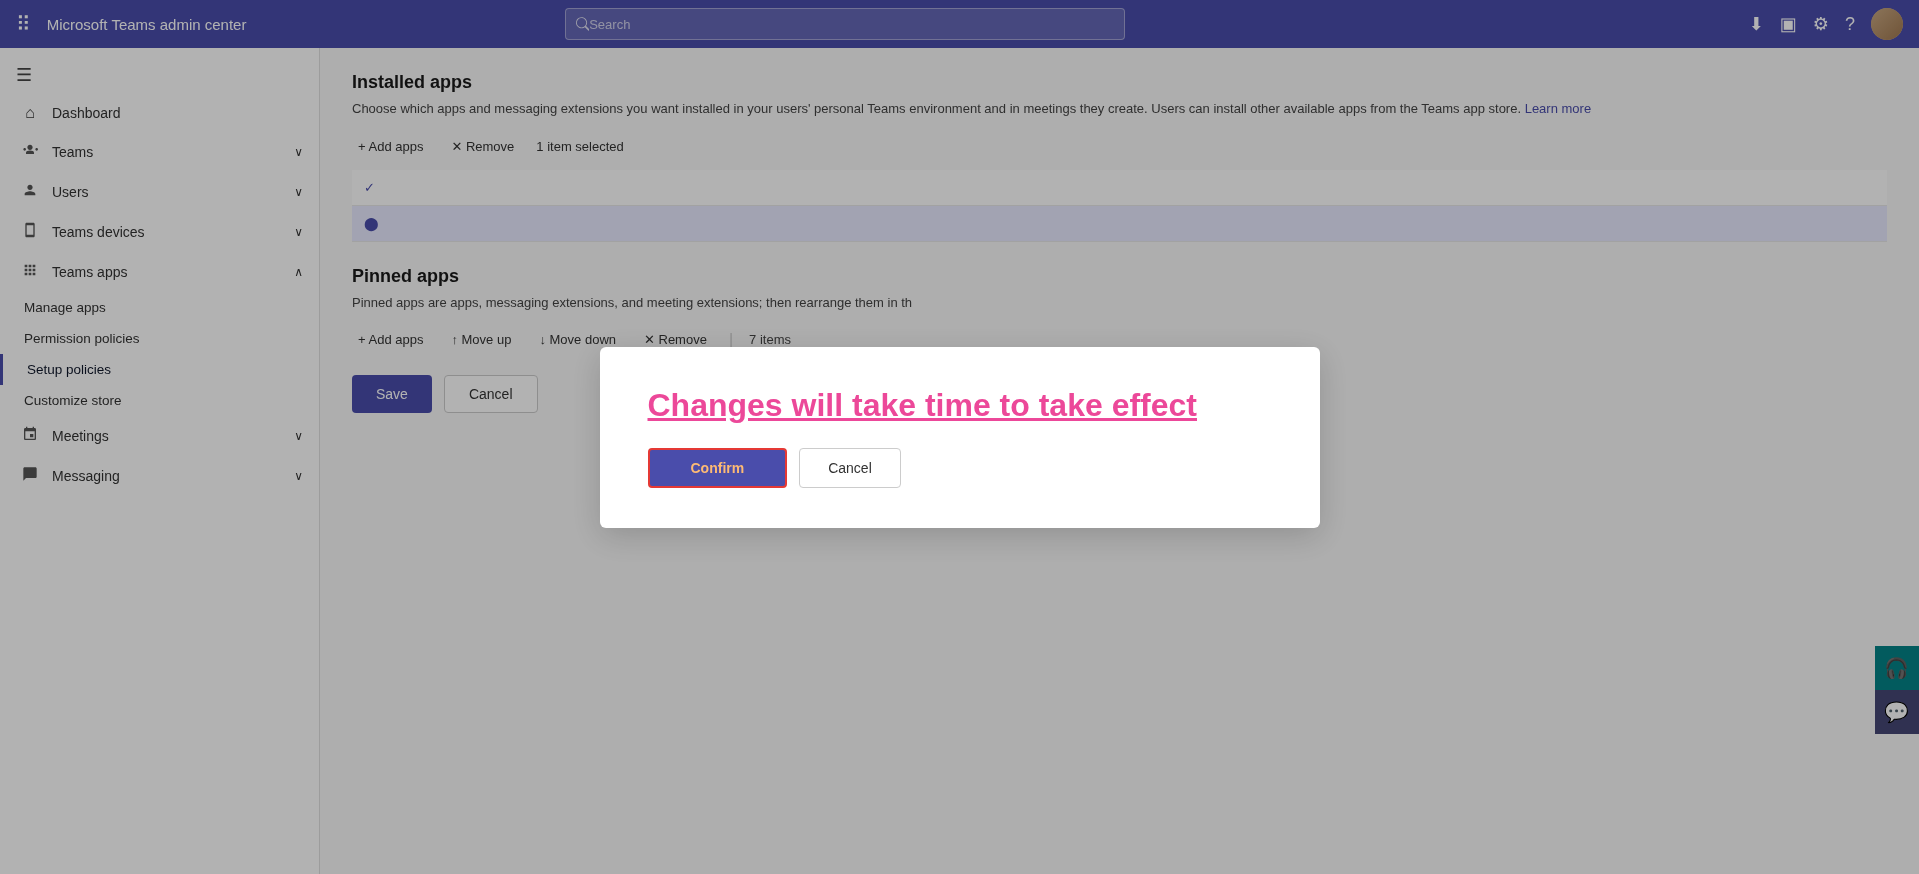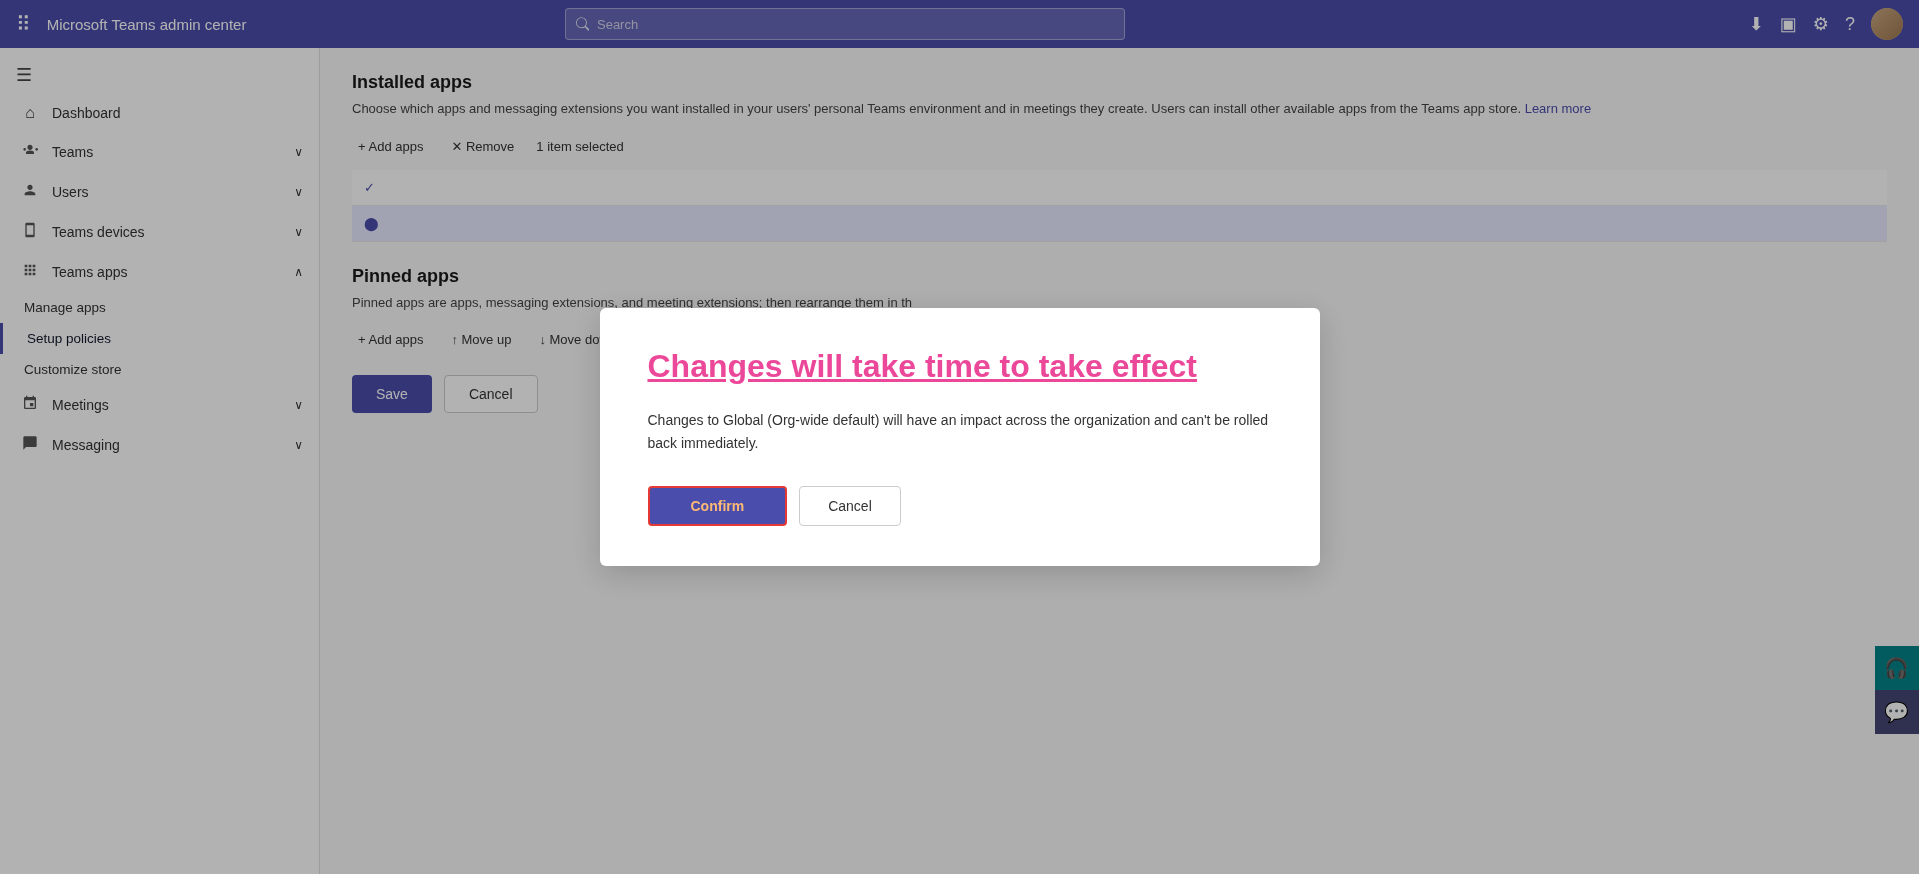--- a/index.html
+++ b/index.html
@@ -21,21 +21,20 @@
     .topbar-search {
       flex: 1;
       max-width: 560px;
       margin: 0 auto;
       background: rgba(255,255,255,0.15);
       border: 1px solid rgba(255,255,255,0.4);
       border-radius: 4px;
       display: flex;
       align-items: center;
       padding: 0 10px;
-      gap: 8px;
       height: 32px;
       justify-content: space-between;
     }
     .topbar-search input {
       background: transparent;
       border: none;
       outline: none;
       color: white;
       font-size: 13px;
       width: 100%;
@@ -287,20 +286,21 @@
       <span class="icon">
         <svg width="16" height="16" viewBox="0 0 24 24" fill="#555">
             <path d="M4 8h4V4H4v4zm6 12h4v-4h-4v4zm-6 0h4v-4H4v4zm0-6h4v-4H4v4zm6 0h4v-4h-4v4zm6-10v4h4V4h-4zm-6 4h4V4h-4v4zm6 6h4v-4h-4v4zm0 6h4v-4h-4v4z"></path>
           </svg>
       </span>
       <span>Teams apps</span>
       <span class="chevron">∧</span>
     </div>
 
     <div class="sidebar-sub-item">Manage apps</div>
+    <div class="sidebar-sub-item">Permission policies</div>
     <div class="sidebar-sub-item active">Setup policies</div>
     <div class="sidebar-sub-item">Customize store</div>
 
     <div class="sidebar-item">
       <span class="icon">
         <svg width="16" height="16" viewBox="0 0 24 24" fill="#555">
             <path d="M17 12h-5v5h5v-5zM16 1v2H8V1H6v2H5c-1.11 0-1.99.9-1.99 2L3 19c0 1.1.89 2 2 2h14c1.1 0 2-.9 2-2V5c0-1.1-.9-2-2-2h-1V1h-2zm3 18H5V8h14v11z"></path>
           </svg>
       </span>
       <span>Meetings</span>
@@ -360,21 +360,20 @@
     <div class="footer-actions">
       <button class="btn-save">Save</button>
       <button class="btn-cancel-footer">Cancel</button>
     </div>
   </div>
 </div>
 
 <div class="overlay">
   <div class="modal">
     <div class="modal-title">Changes will take time to take effect</div>
-    <div class="modal-body">Changes to Global (Org-wide default) will have an impact across the organization and can't be rolled back immediately.</div>
     <div class="modal-actions">
       <button class="btn-confirm">Confirm</button>
       <button class="btn-modal-cancel">Cancel</button>
     </div>
   </div>
 </div>
 
 <div class="float-btns">
   <div class="float-btn teal">
     <span>🎧</span>

